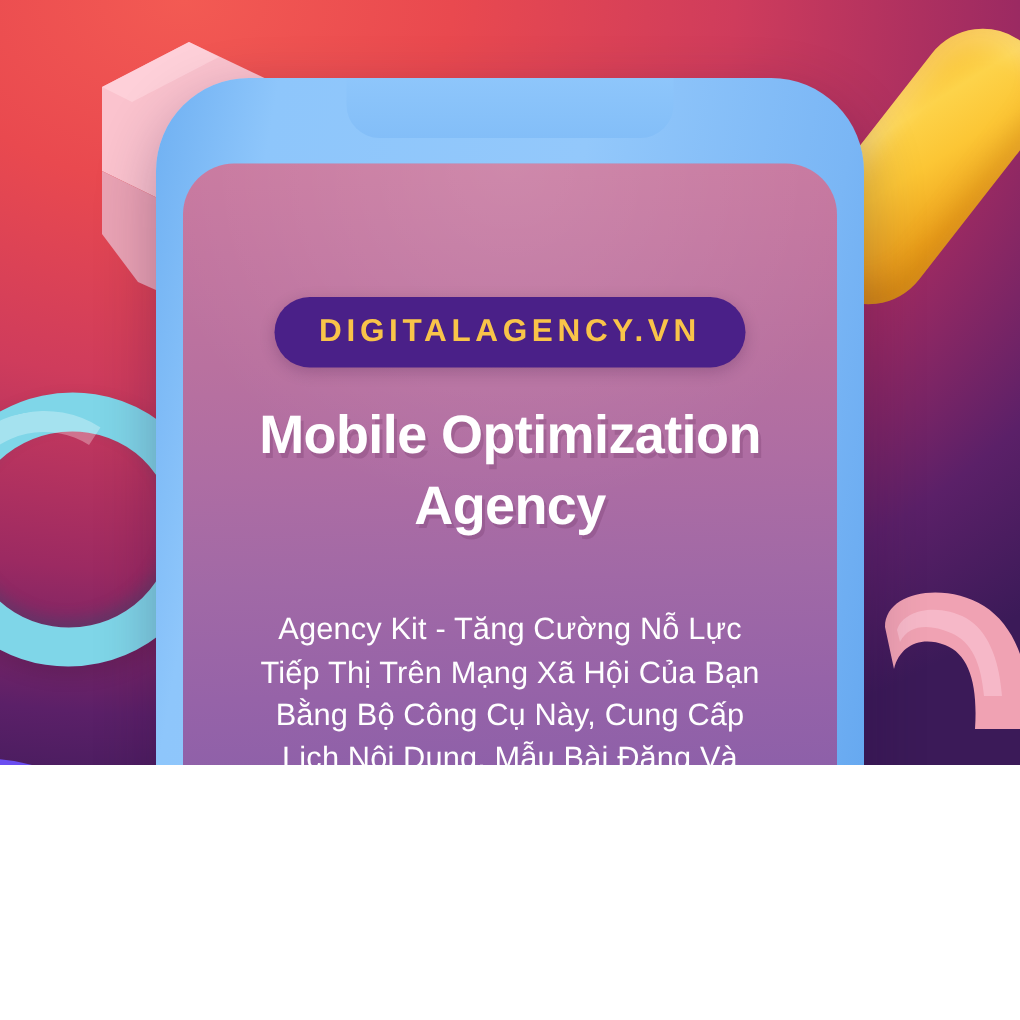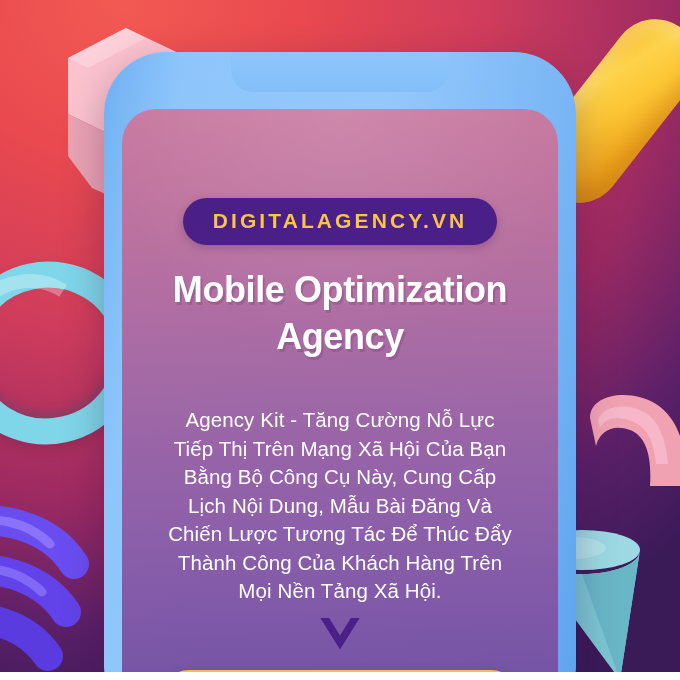--- a/index.html
+++ b/index.html
@@ -1,21 +1,21 @@
 <!DOCTYPE html>
 <html><head>
 <meta charset="utf-8">
 <style>
   html,body{margin:0;padding:0;}
   body{
     width:680px;height:680px;overflow:hidden;
     font-family:"Liberation Sans", sans-serif;
   }
   #poster{
-    position:relative;width:680px;height:672px;overflow:hidden;
+    position:relative;width:680px;height:510px;overflow:hidden;
     background:
       radial-gradient(120% 110% at 18% 0%, #f35a53 0%, #e9494f 22%, #cf3c5c 45%, #9c2a62 68%, #5b2068 85%, #3b1a58 100%);
   }
   
   .shape{position:absolute;}
 
   
   #capsule{
     top:6px;left:574px;width:86px;height:210px;border-radius:48px;
     background:linear-gradient(110deg,#f5b01d 0%,#fdd34a 28%,#fcc635 50%,#eda21c 78%,#dd9015 100%);

